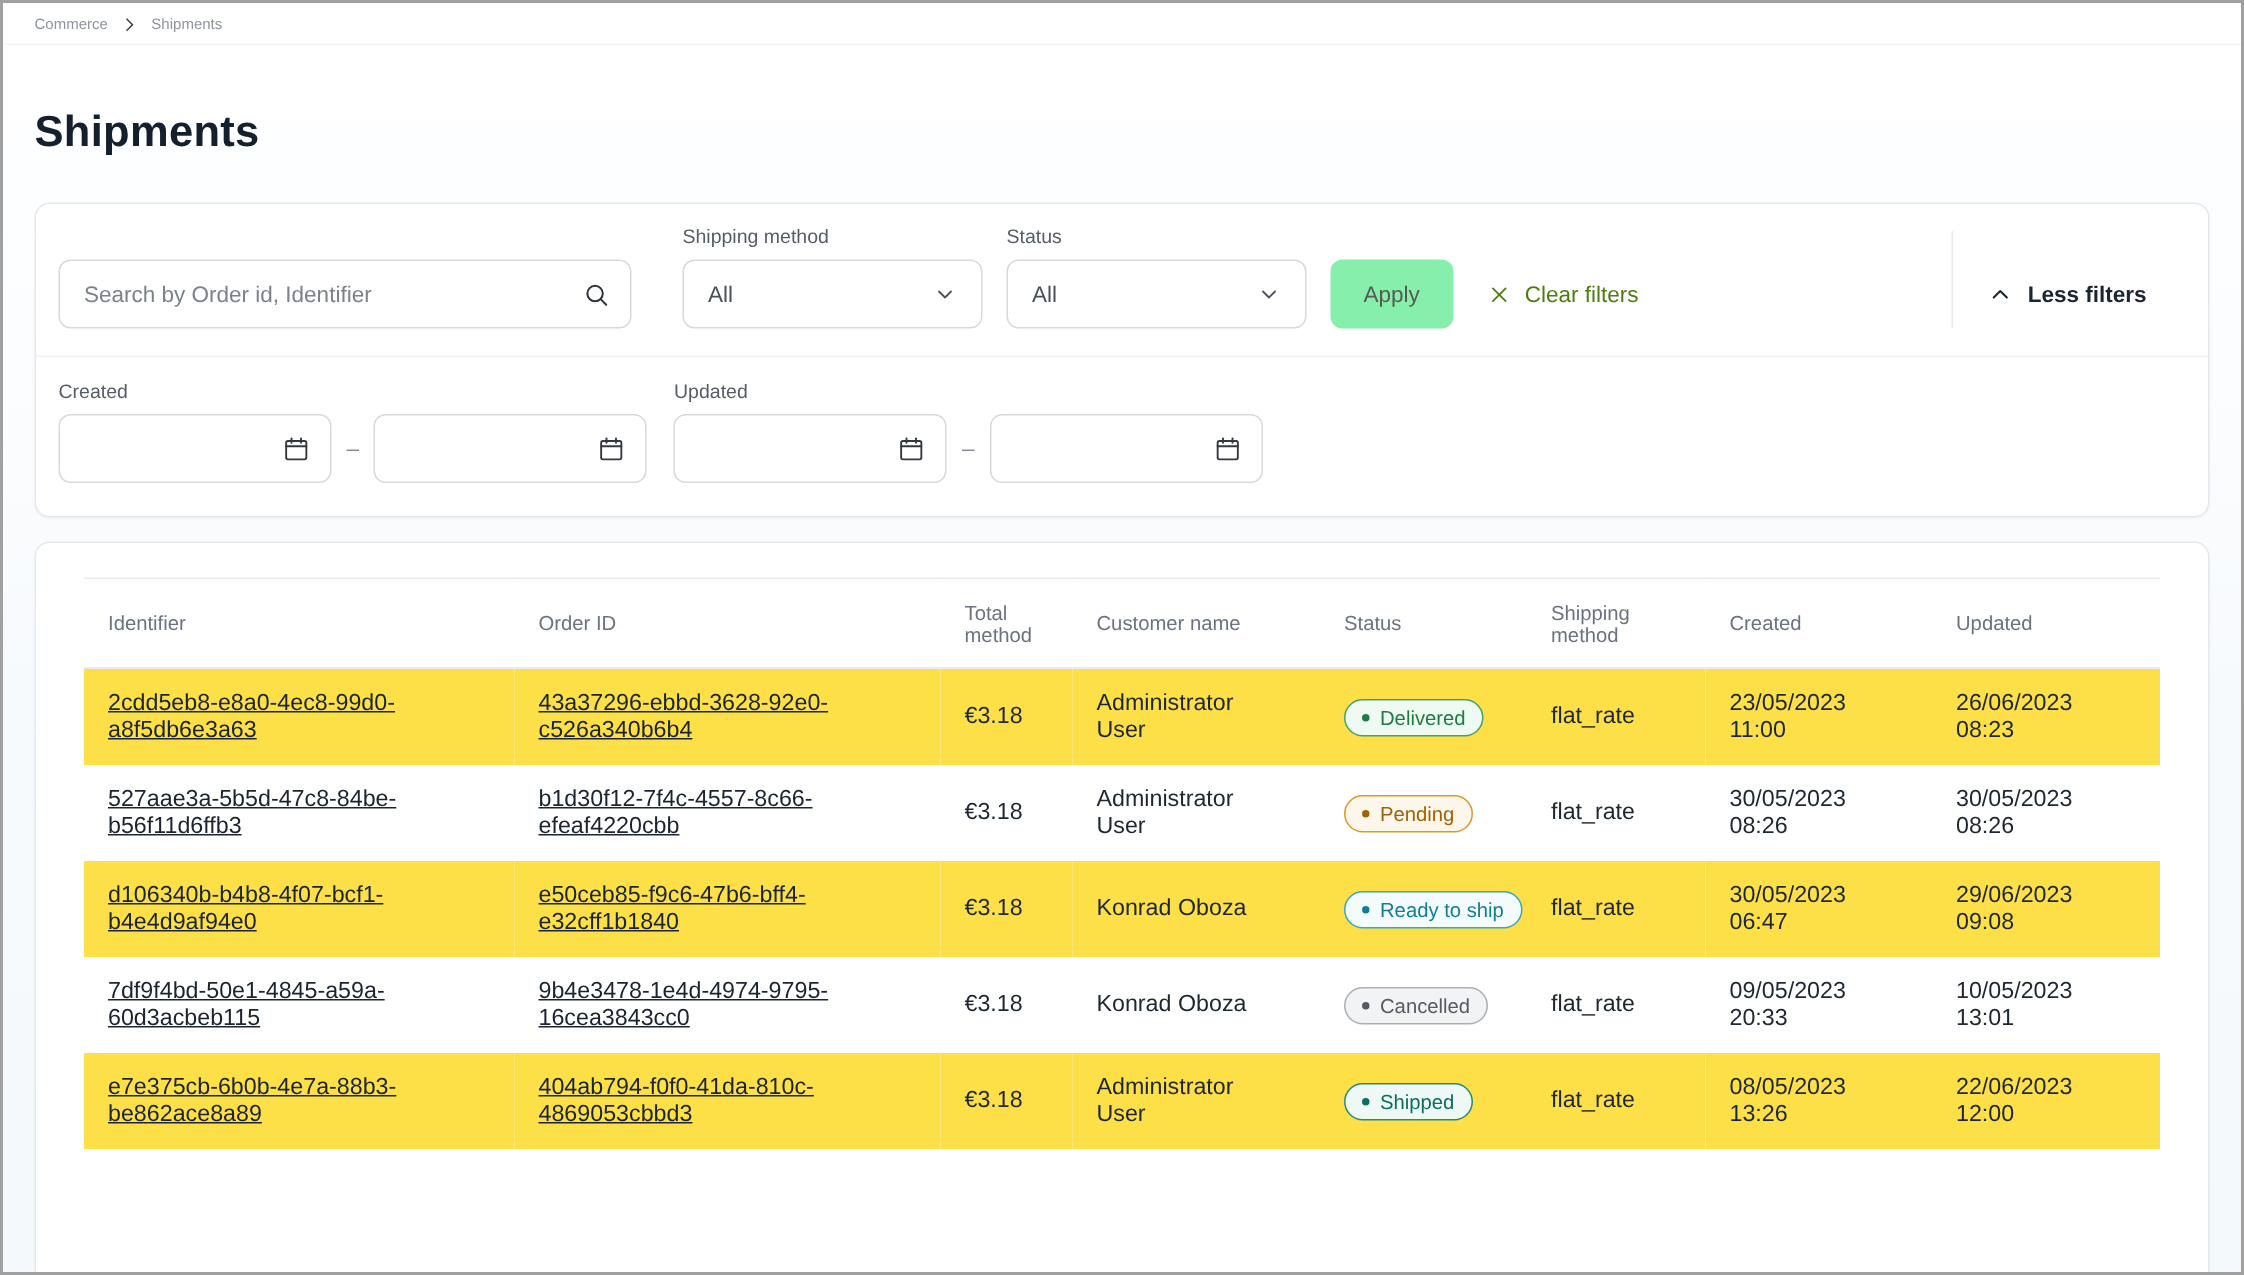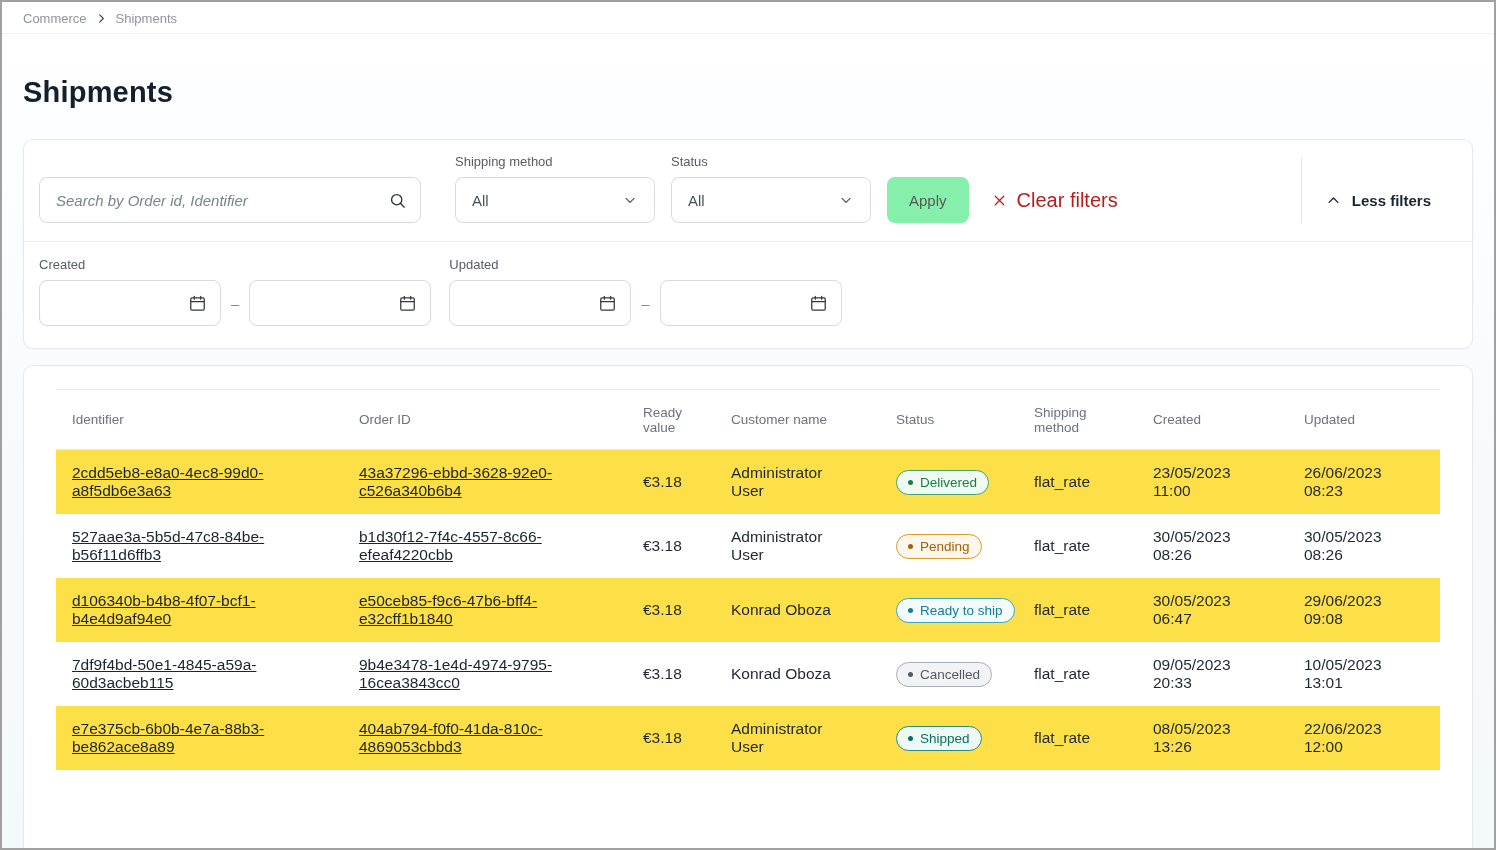--- a/index.html
+++ b/index.html
@@ -12,21 +12,21 @@
   }
   .viewport {
     width: 1496px; height: 850px;
     border: 2px solid #a0a0a0;
     background: linear-gradient(180deg, #ffffff 0%, #fdfeff 18%, #f7fafd 55%, #f4f9fc 100%);
     overflow: hidden;
     position: relative;
   }
   
   .topbar { padding: 9px 21px 7px; background: #fff; border-bottom: 1px solid #f1f3f5; }
-  .breadcrumb { display: flex; align-items: center; gap: 9px; font-size: 13px; color: #8f959e; }
+  .breadcrumb { display: flex; align-items: center; gap: 9px; font-size: 10px; color: #8f959e; }
   .breadcrumb a { color: #8f959e; text-decoration: none; cursor: pointer; }
   .crumb-sep { display: inline-flex; color: #3e444c; }
   
   .content { padding: 0 21px; }
   .page-title { margin: 42px 0 30px; font-size: 29px; font-weight: 700; color: #14202e; letter-spacing: .2px; }
   
   .filter-card {
     background: #fff;
     border: 1px solid #e5e9ee;
     border-radius: 10px;
@@ -41,36 +41,36 @@
     border-radius: 8px;
     background: #fff;
     display: flex; align-items: center;
     padding: 0 16px;
     font-size: 15px;
   }
   .search-field { margin-right: 18px; }
   .search-control { width: 382px; padding: 0; position: relative; }
   .search-input {
     flex: 1; height: 100%; border: none; outline: none; background: transparent;
-    font-size: 15px; padding: 0 42px 0 16px; color: #be185d; font-family: inherit; font-style: italic;
+    font-size: 15px; padding: 0 42px 0 16px; color: #be185d; font-family: inherit;
   }
   .search-input::placeholder { color: #7a828c; }
   .search-icon { position: absolute; right: 13px; top: 13px; color: #2e333a; }
   .select { width: 200px; justify-content: space-between; cursor: pointer; color: #4a515b; }
   .icon { display: inline-flex; align-items: center; justify-content: center; }
   .chev { color: #4a515b; }
   .apply-btn {
     height: 46px; padding: 0 22px;
     background: #86efac; border: none; border-radius: 8px;
     font-size: 15px; color: #555b54; font-family: inherit; cursor: pointer;
   }
   .clear-btn {
     height: 46px; display: inline-flex; align-items: center; gap: 9px;
     background: none; border: none; font-family: inherit;
-    font-size: 20px; color: #b91c1c; cursor: pointer; padding: 0 6px; text-align: center;
+    font-size: 15px; color: #4d7c0f; cursor: pointer; padding: 0 6px; text-align: center;
   }
   .flex-spacer { flex: 1; }
   .vdivider { width: 1px; align-self: stretch; background: #e5e9ee; margin: 4px 0 0; }
   .less-filters-btn {
     height: 46px; display: inline-flex; align-items: center; gap: 11px;
     background: none; border: none; font-family: inherit; cursor: pointer;
     font-size: 15px; font-weight: 700; color: #1b2633; margin: 0 26px 0 8px;
   }
   .hdivider { height: 1px; background: #eef1f4; }
   .filter-bottom { display: flex; gap: 18px; padding: 15px 15px 22px; }
@@ -279,21 +279,21 @@
             <col style="width:165px">
           <col style="width:138px">
             <col style="width:119px">
             <col style="width:151px">
             <col>
         </colgroup>
         <thead>
           <tr id="header-row">
               <th>Identifier</th>
               <th>Order ID</th>
-              <th>Ready value</th>
+              <th>Total method</th>
               <th>Customer name</th>
               <th>Status</th>
               <th>Shipping method</th>
               <th>Created</th>
               <th>Updated</th>
             </tr>
         </thead>
         <tbody id="shipments-tbody">
             <tr class="stripe">
               <td><a class="cell-link">2cdd5eb8-e8a0-4ec8-99d0-a8f5db6e3a63</a></td>

